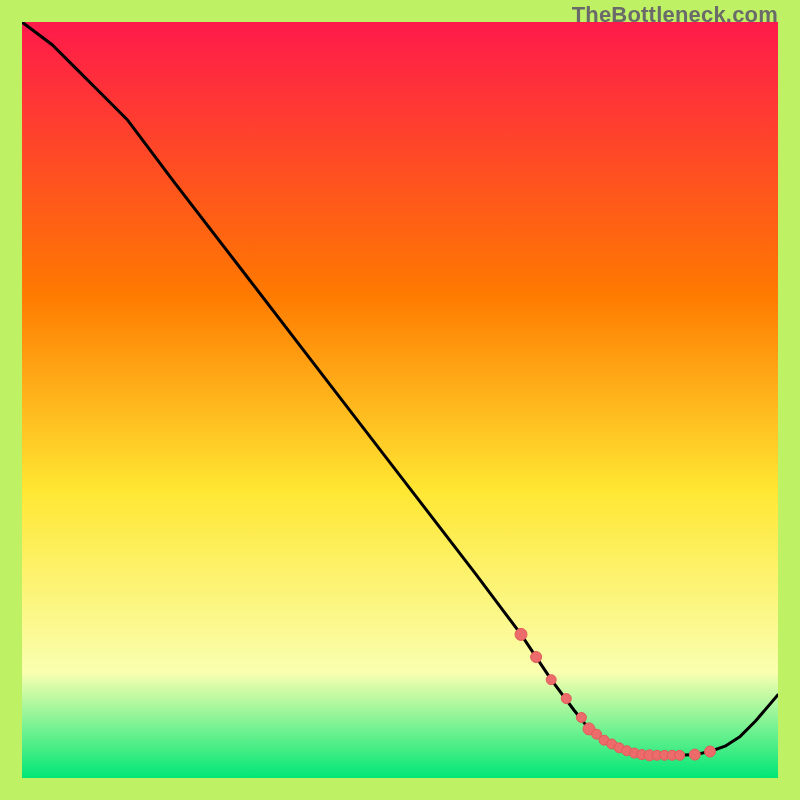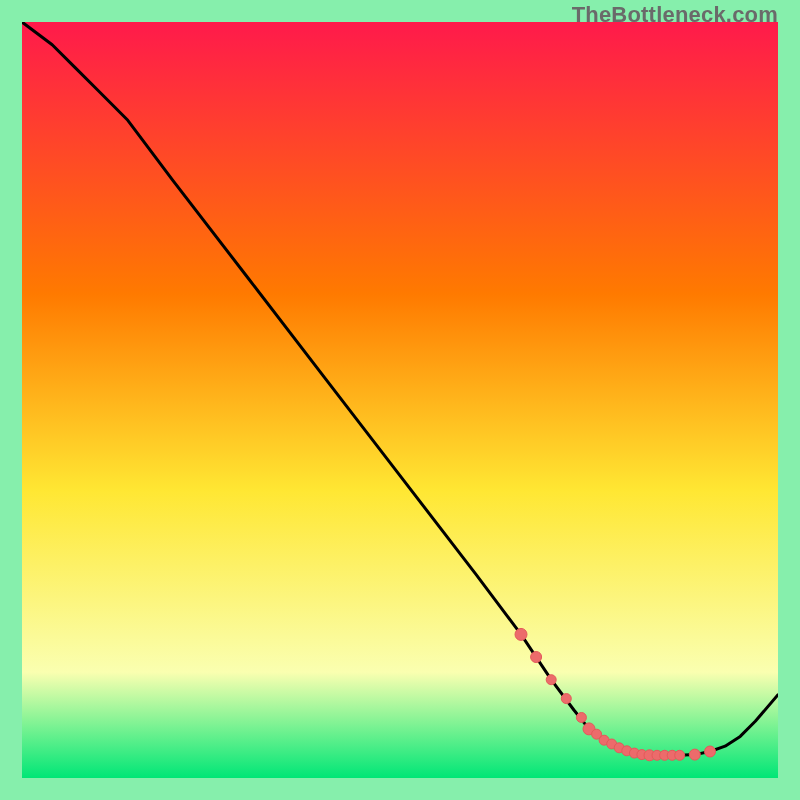--- a/index.html
+++ b/index.html
@@ -9,21 +9,21 @@
     height: 800px;
     background: #000;
     overflow: hidden;
   }
   .frame {
     position: absolute;
     left: 0;
     top: 0;
     width: 800px;
     height: 800px;
-    background: #86efac;
+    background: #bef264;
   }
   .plot {
     position: absolute;
     left: 22px;
     top: 22px;
     width: 756px;
     height: 756px;
   }
   .watermark {
     position: absolute;

